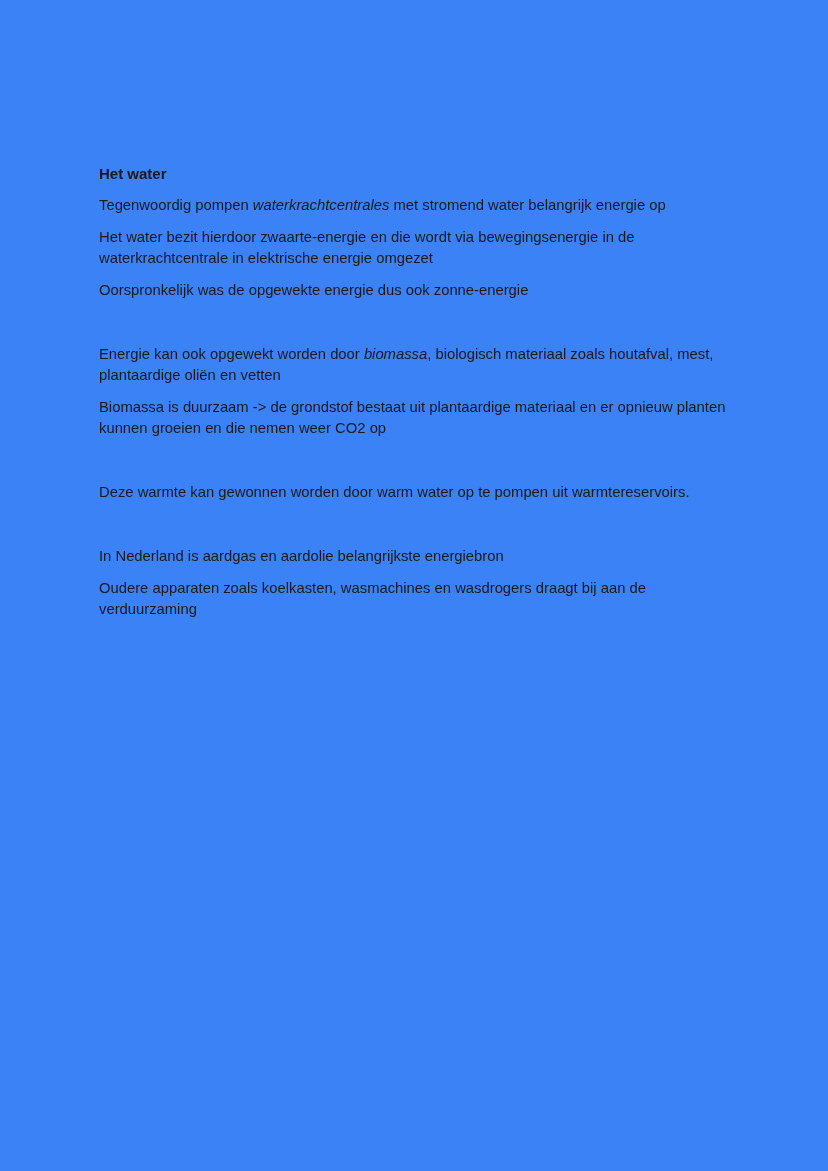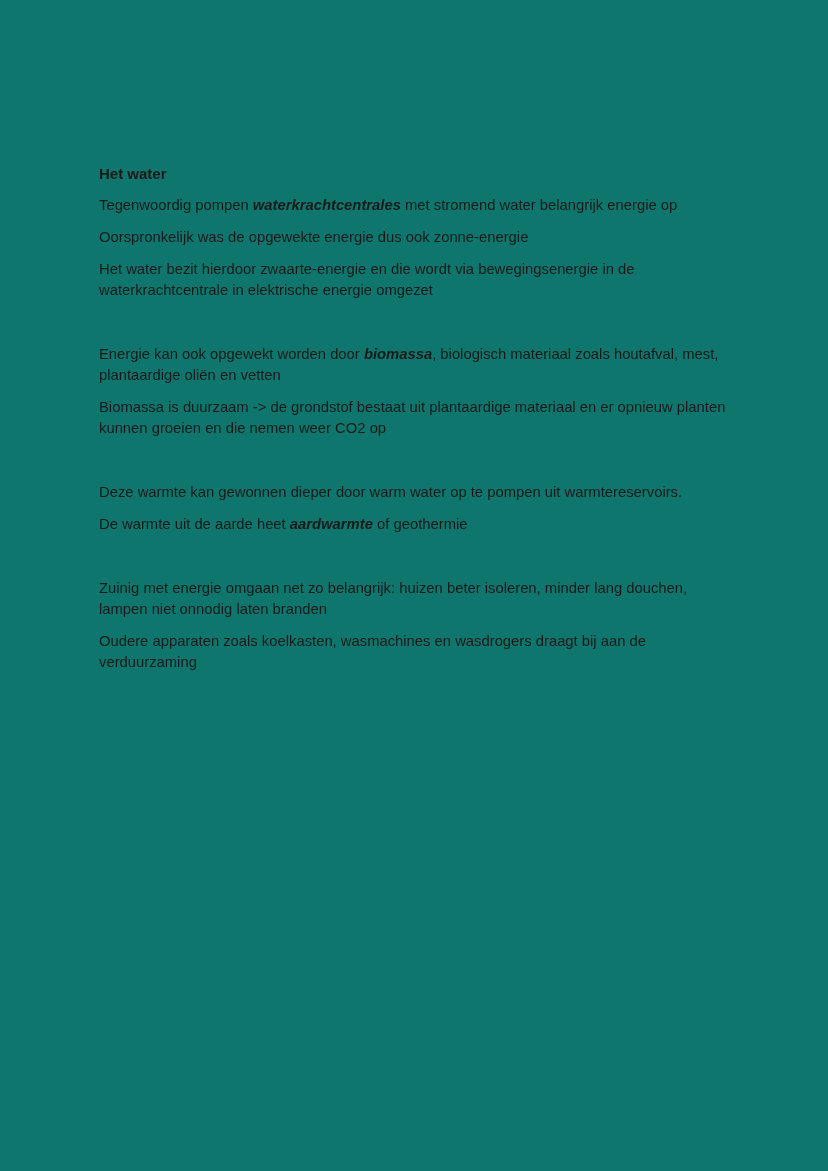--- a/index.html
+++ b/index.html
@@ -4,21 +4,21 @@
 <style>
   html, body {
     margin: 0;
     padding: 0;
     background: #ffffff;
   }
   .page {
     position: relative;
     width: 828px;
     height: 1171px;
-    background: #0f766e;
+    background: #3b82f6;
     overflow: hidden;
     font-family: "Liberation Sans", "DejaVu Sans", sans-serif;
     color: #1a1a1a;
   }
   .content {
     position: absolute;
     top: 163px;
     left: 99px;
     width: 640px;
   }
@@ -30,38 +30,37 @@
   }
   .para {
     font-size: 14.8px;
     line-height: 21px;
     margin: 0 0 11px 0;
   }
   .para.gap {
     height: 21px;
   }
   .bi {
-    font-weight: bold;
+    font-weight: normal;
     font-style: italic;
   }
 </style>
 </head>
 <body>
 
 <div class="page">
   <div class="content">
     <p class="doc-heading">Het water</p>
     <div>
         <p class="para"><span class="">Tegenwoordig pompen </span><span class="bi">waterkrachtcentrales</span><span class=""> met stromend water belangrijk energie op</span></p>
+        <p class="para"><span class="">Het water bezit hierdoor zwaarte-energie en die wordt via bewegingsenergie in de waterkrachtcentrale in elektrische energie omgezet</span></p>
         <p class="para"><span class="">Oorspronkelijk was de opgewekte energie dus ook zonne-energie</span></p>
-        <p class="para"><span class="">Het water bezit hierdoor zwaarte-energie en die wordt via bewegingsenergie in de waterkrachtcentrale in elektrische energie omgezet</span></p>
         <p class="para gap"></p>
         <p class="para"><span class="">Energie kan ook opgewekt worden door </span><span class="bi">biomassa</span><span class="">, biologisch materiaal zoals houtafval, mest, plantaardige oliën en vetten</span></p>
         <p class="para"><span class="">Biomassa is duurzaam -&gt; de grondstof bestaat uit plantaardige materiaal en er opnieuw planten kunnen groeien en die nemen weer CO2 op</span></p>
         <p class="para gap"></p>
-        <p class="para"><span class="">Deze warmte kan gewonnen dieper door warm water op te pompen uit warmtereservoirs.</span></p>
-        <p class="para"><span class="">De warmte uit de aarde heet </span><span class="bi">aardwarmte</span><span class=""> of geothermie</span></p>
+        <p class="para"><span class="">Deze warmte kan gewonnen worden door warm water op te pompen uit warmtereservoirs.</span></p>
         <p class="para gap"></p>
-        <p class="para"><span class="">Zuinig met energie omgaan net zo belangrijk: huizen beter isoleren, minder lang douchen, lampen niet onnodig laten branden</span></p>
+        <p class="para"><span class="">In Nederland is aardgas en aardolie belangrijkste energiebron</span></p>
         <p class="para"><span class="">Oudere apparaten zoals koelkasten, wasmachines en wasdrogers draagt bij aan de verduurzaming</span></p>
       </div>
   </div>
 </div>
 
 </body></html>

